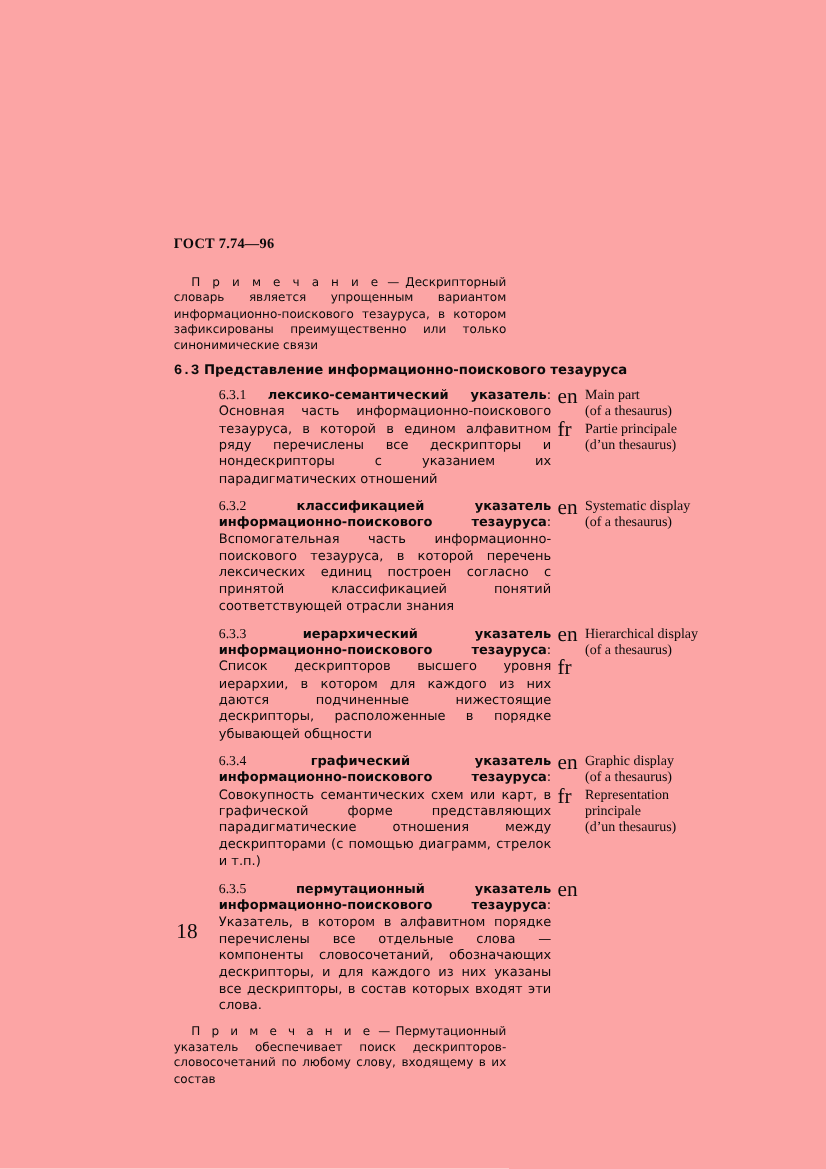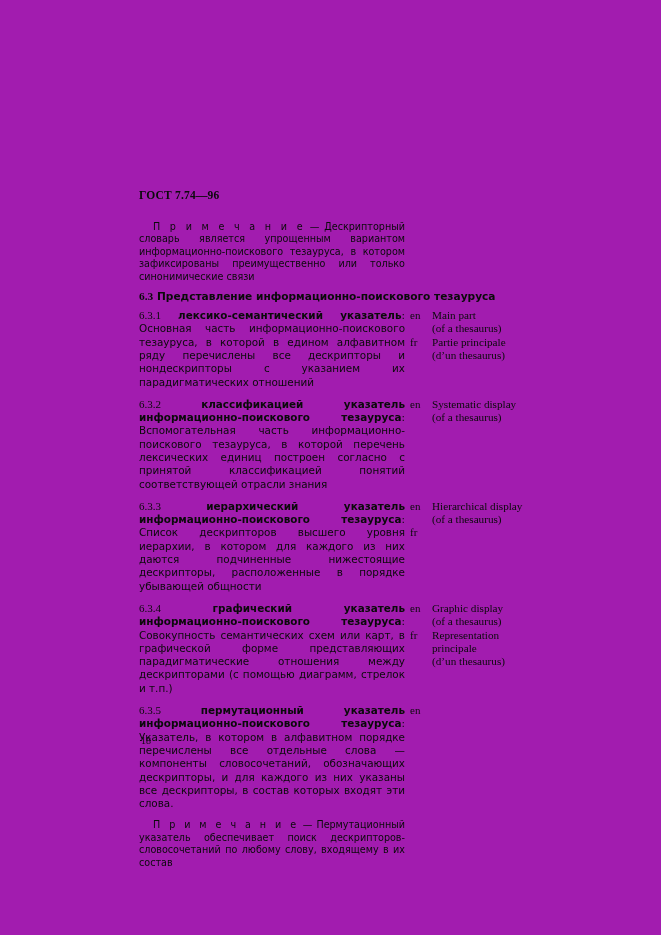--- a/index.html
+++ b/index.html
@@ -16,21 +16,21 @@
     font-family: "Liberation Serif", "DejaVu Serif", serif;
     color: #0a0a0a;
     -webkit-font-smoothing: antialiased;
   }
 
   .page {
     position: absolute;
     left: 0; top: 0;
     width: 661px;
     height: 935px;
-    background: #a21caf;
+    background: #fca5a5;
   }
 
   
   .runhead {
     position: absolute;
     left: 139px;
     top: 189px;
     font-family: "Liberation Serif", "DejaVu Serif", serif;
     font-weight: bold;
     font-size: 11.5px;
@@ -44,20 +44,21 @@
     left: 139px;
     top: 221px;
     width: 404px;
   }
 
   
   .entry {
     position: relative;
     display: block;
     margin-bottom: 9px;
+    margin-left: 36px;
   }
   .entry .ru {
     width: 266px;
     text-align: justify;
     text-justify: inter-word;
     font-family: "DejaVu Sans", "Liberation Sans", sans-serif;
     font-size: 10.4px;
     line-height: 13.3px;
     hyphens: manual;
   }
@@ -79,21 +80,21 @@
     line-height: 13.3px;
   }
   .trrow {
     position: relative;
     padding-left: 22px;
   }
   .trrow .lang {
     position: absolute;
     left: 0;
     top: 0;
-    font-size: 11px;
+    font-size: 17px;
   }
   .trrow .txt {
     display: block;
     text-align: justify;
     text-justify: inter-word;
   }
   .trrow .txt .ln { display: block; white-space: pre; }
 
   
   .note {
@@ -114,31 +115,31 @@
   .sec-head {
     font-family: "DejaVu Sans", "Liberation Sans", sans-serif;
     font-weight: bold;
     font-size: 10.6px;
     line-height: 14px;
     margin-top: 6px;
     margin-bottom: 6px;
     white-space: nowrap;
   }
   .sec-head .sec-num {
-    font-family: Liberation Serif, serif;
+    font-family: Liberation Mono, monospace;
     font-weight: bold;
     font-size: 11.4px;
   }
 
   .folio {
     position: absolute;
     left: 141px;
     top: 735px;
     font-family: "Liberation Serif", "DejaVu Serif", serif;
-    font-size: 10px;
+    font-size: 17px;
     font-weight: normal;
   }
 </style>
 </head>
 <body>
 
 <div class="page">
 
   <div class="runhead">ГОСТ 7.74—96</div>
 

